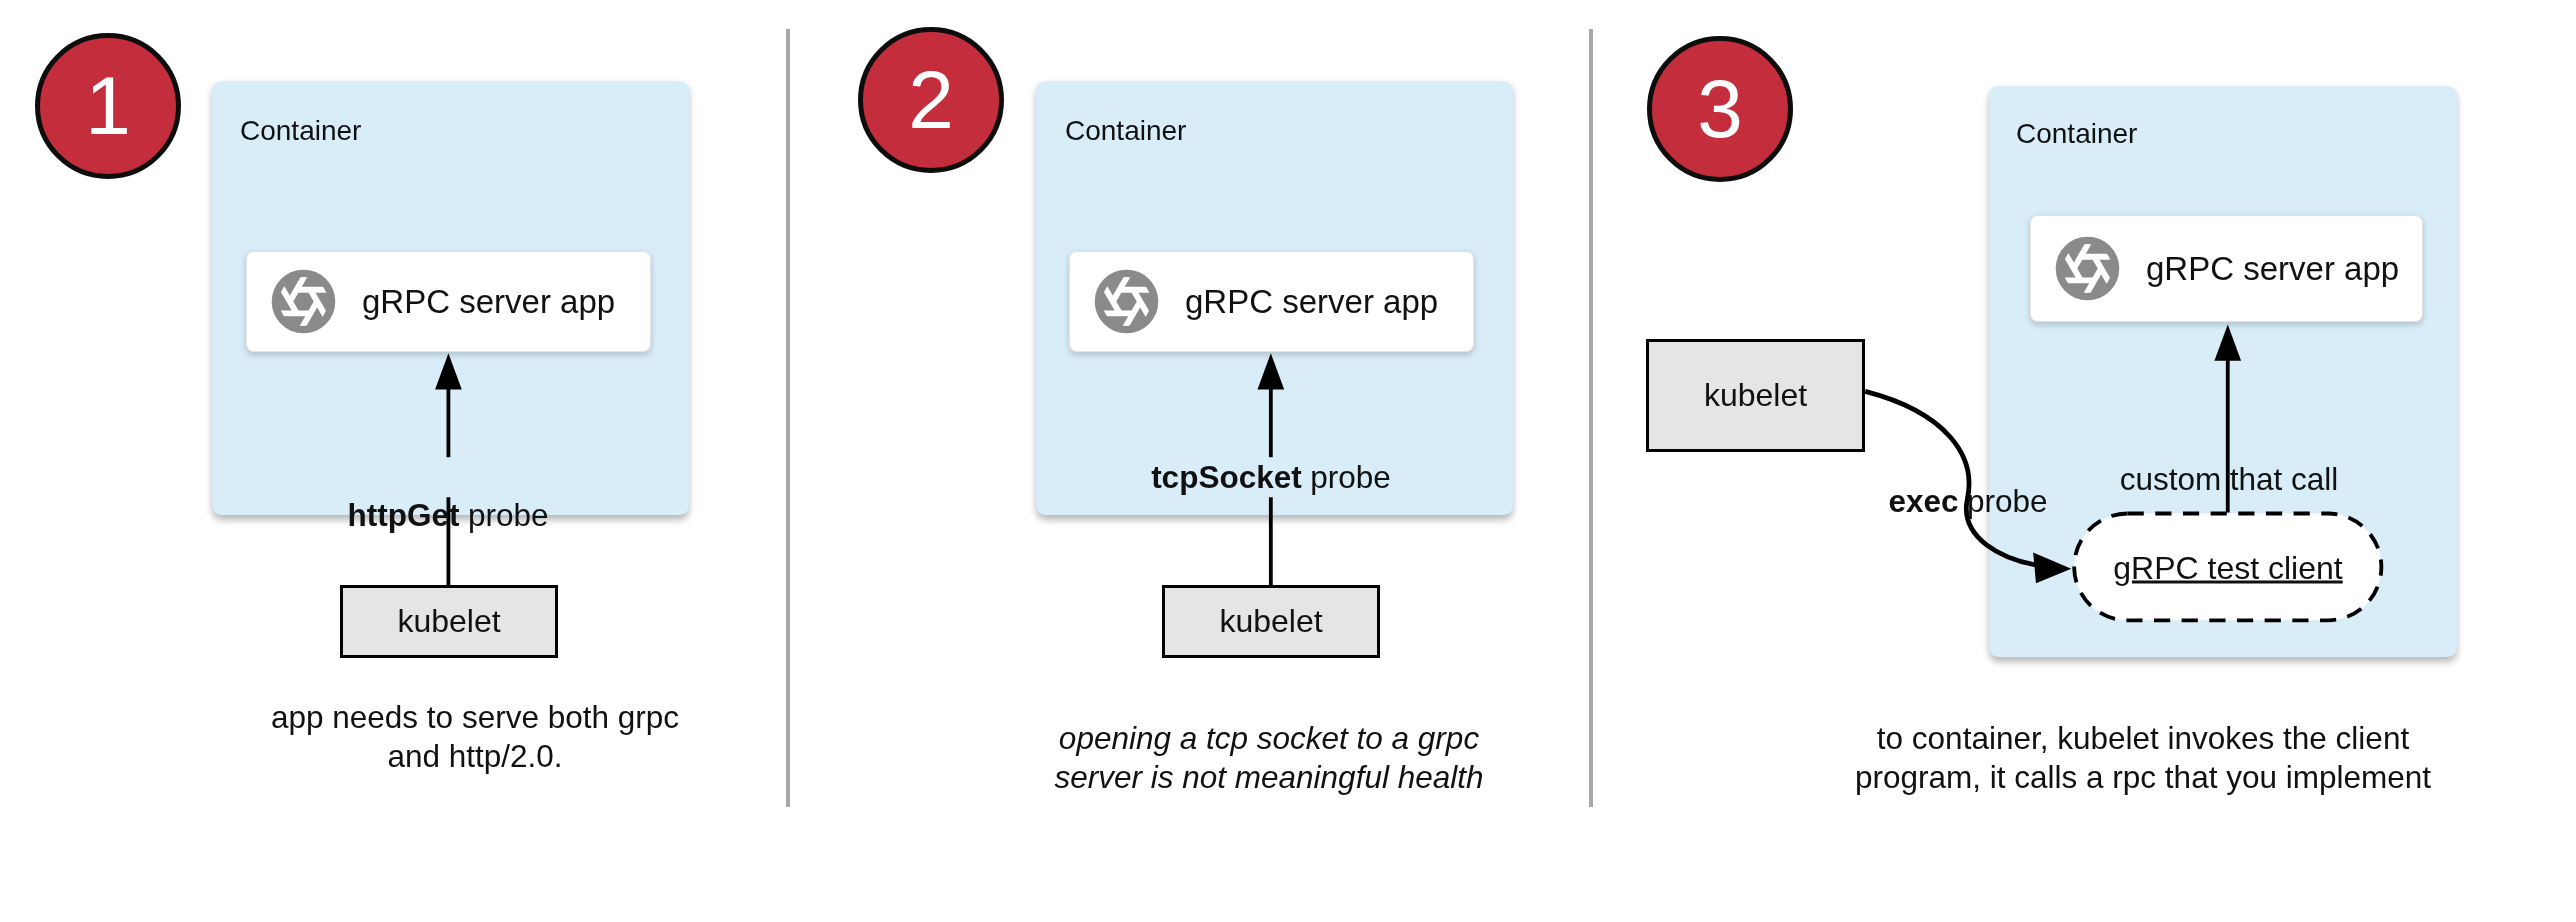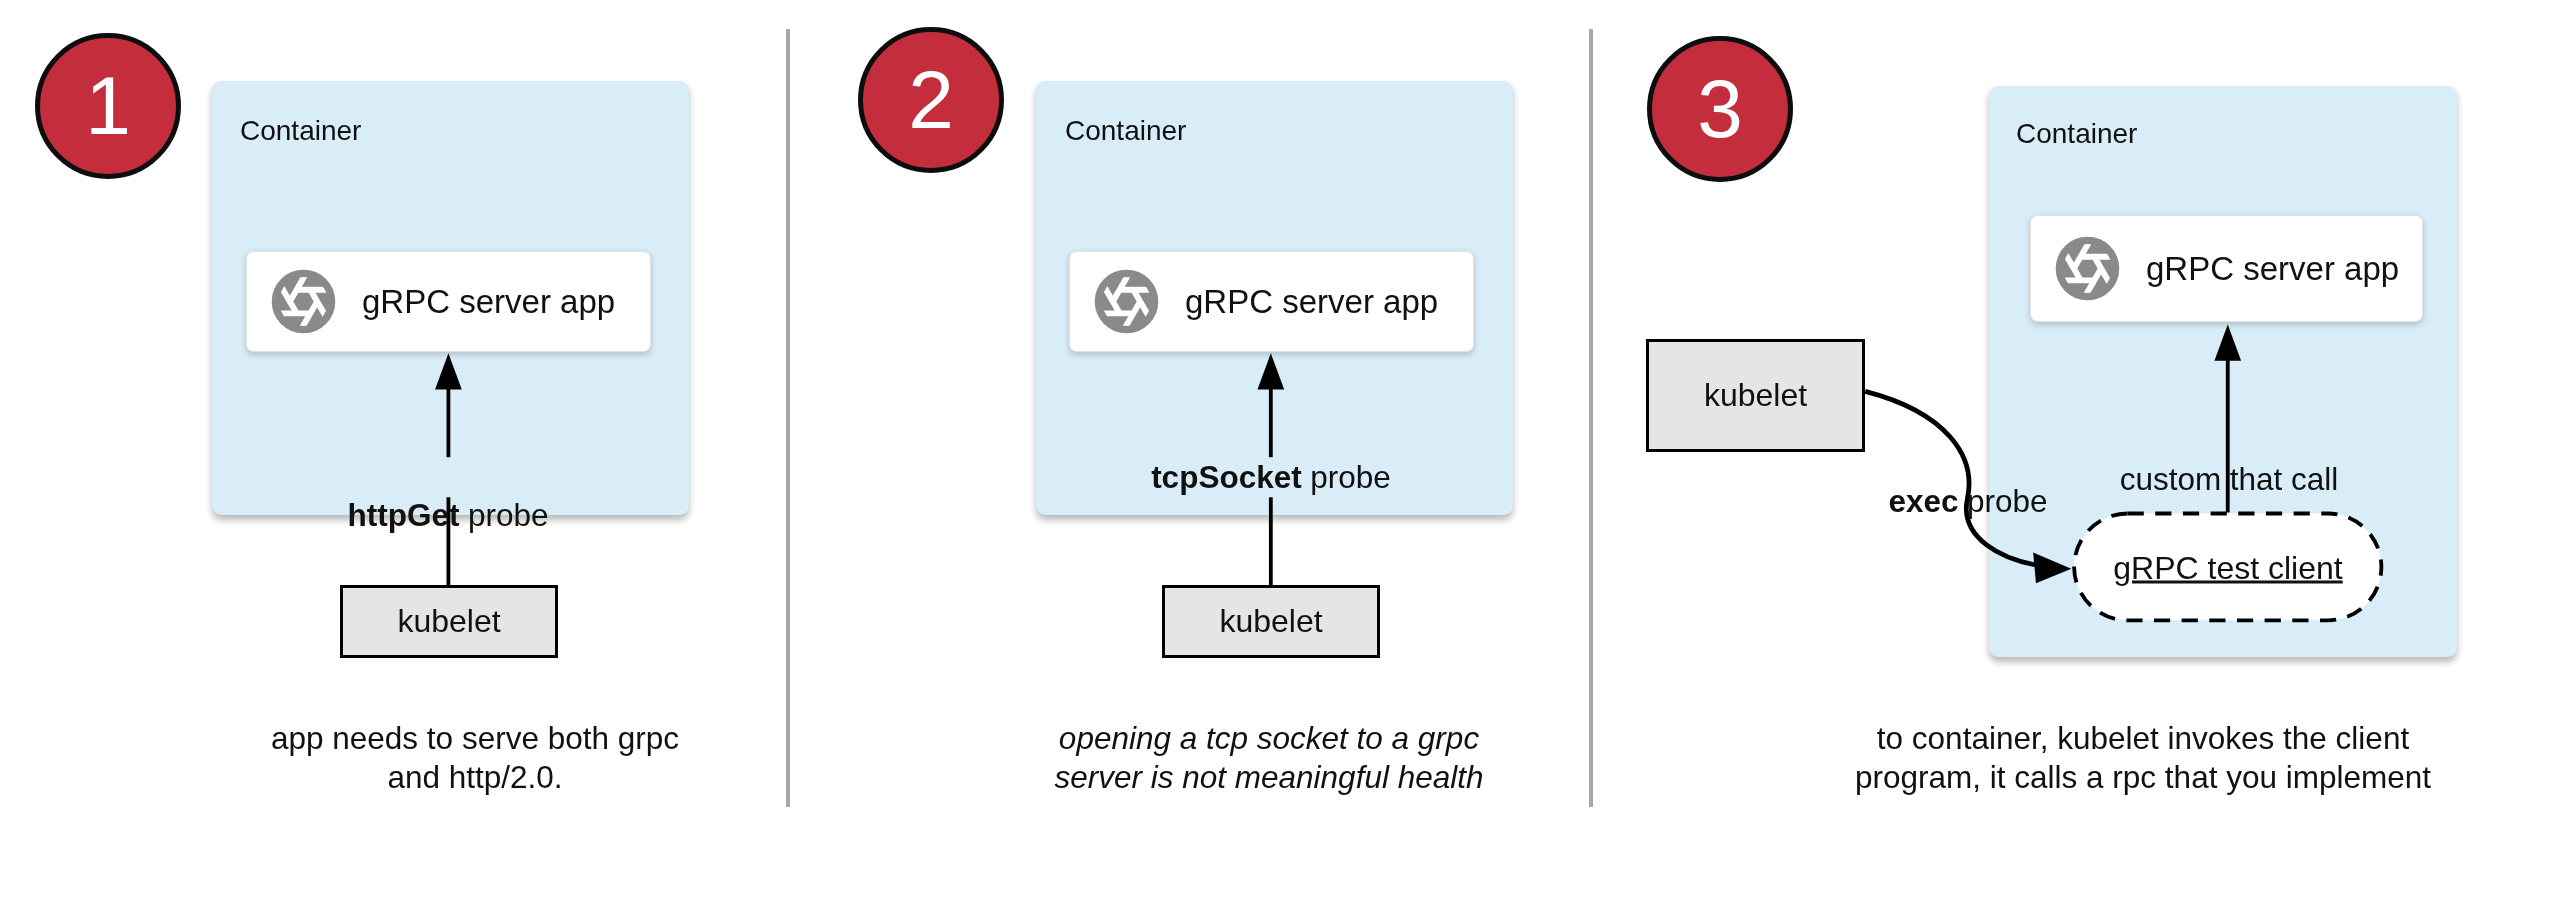--- a/index.html
+++ b/index.html
@@ -157,21 +157,21 @@
   </div>
   <div class="probe-label" style="left:1968px; top:482px;">
     <b>exec</b><span class="rest">probe</span>
   </div>
   <div class="probe-label" style="left:2229px; top:460px;">
     <span>custom</span><span class="rest">that call</span>
   </div>
 
   <div class="stadium-label" style="left:2228px; top:568px;">gRPC test client</div>
 
-  <div class="caption" style="left:475px; top:719px;text-align:center;">
+  <div class="caption" style="left:475px; top:698px;text-align:center;">
     <div>app needs to serve both grpc</div>
     <div>and http/2.0.</div>
   </div>
   <div class="caption" style="left:1269px; top:719px;font-style:italic;">
     <div>opening a tcp socket to a grpc</div>
     <div>server is not meaningful health</div>
   </div>
   <div class="caption" style="left:2143px; top:719px;">
     <div>to container, kubelet invokes the client</div>
     <div>program, it calls a rpc that you implement</div>

